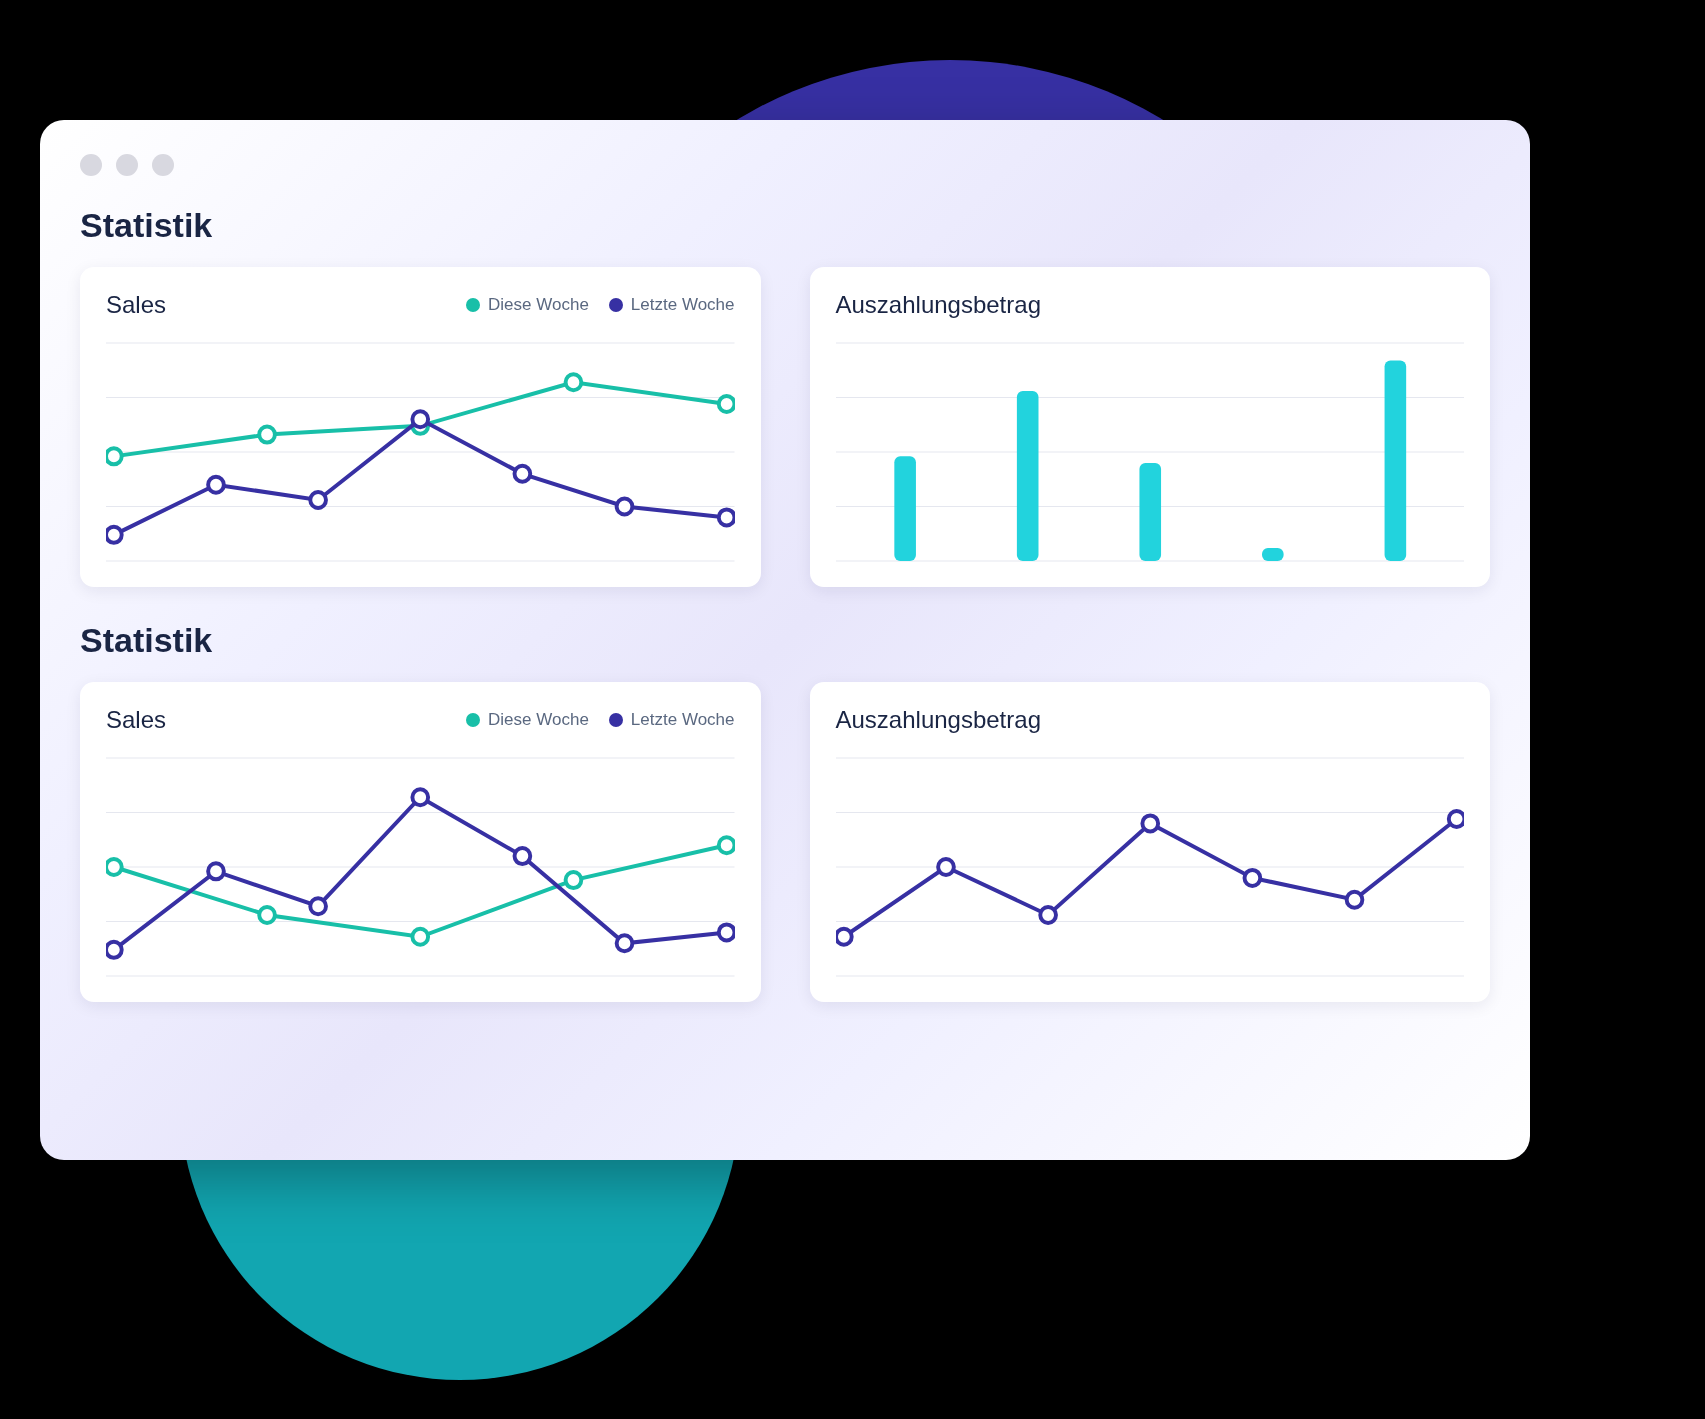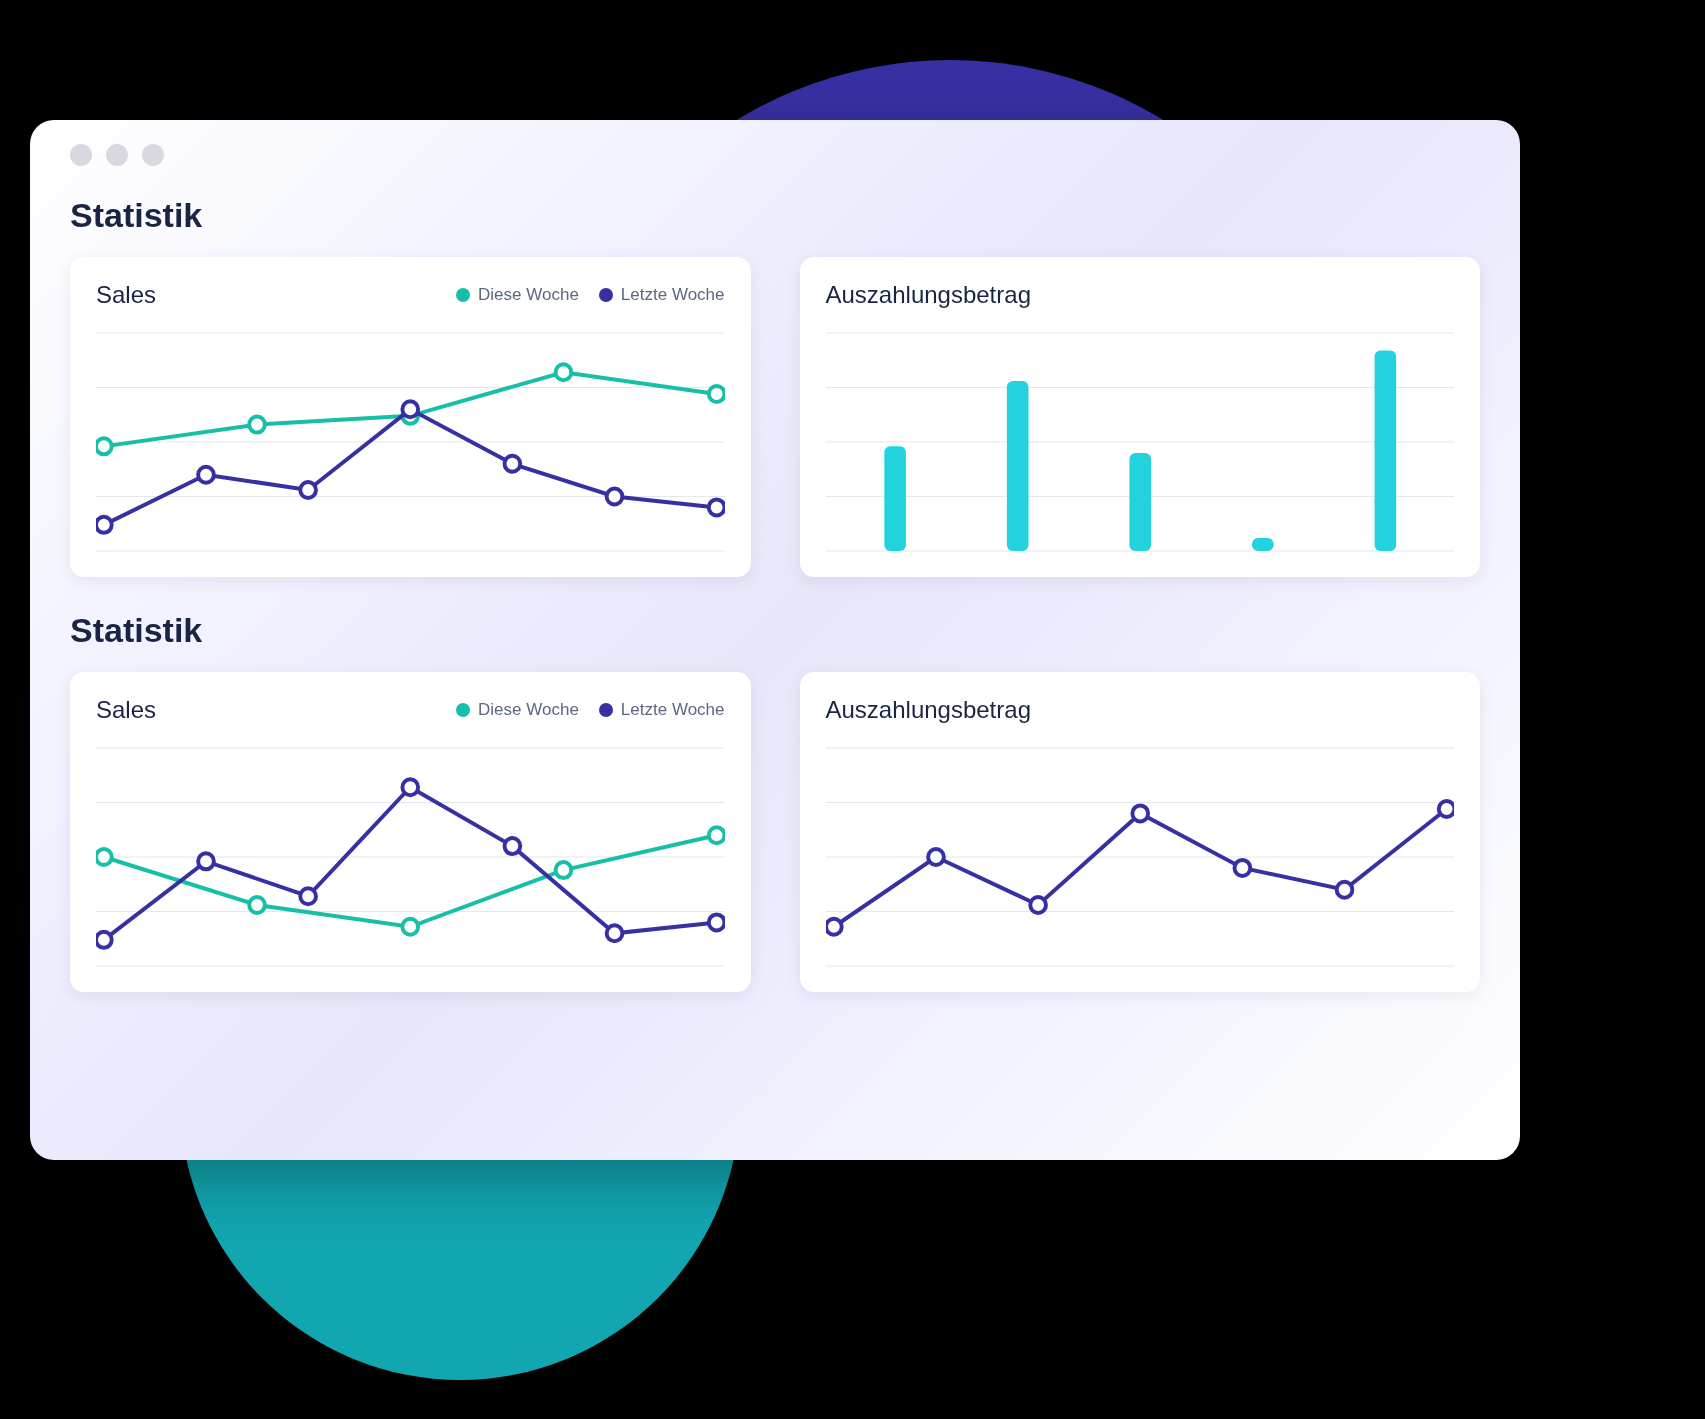--- a/index.html
+++ b/index.html
@@ -28,28 +28,28 @@
     border-radius: 50%;
     background: #14b8c4;
     top: 820px;
     left: 180px;
     z-index: 2;
     opacity: 0.9;
   }
   .window {
     position: absolute;
     top: 120px;
-    left: 30px;
+    left: 40px;
     width: 1490px;
     height: 1040px;
     background: linear-gradient(135deg, #ffffff 0%, #f0f0ff 30%, #e8e6fb 50%, #f0f0ff 70%, #ffffff 100%);
     border-radius: 24px;
     z-index: 3;
     box-shadow: 0 20px 60px rgba(0,0,0,0.3);
-    padding: 24px 40px;
+    padding: 34px 40px;
   }
   .window-dots {
     display: flex;
     gap: 14px;
     margin-bottom: 30px;
   }
   .window-dot {
     width: 22px;
     height: 22px;
     border-radius: 50%;

